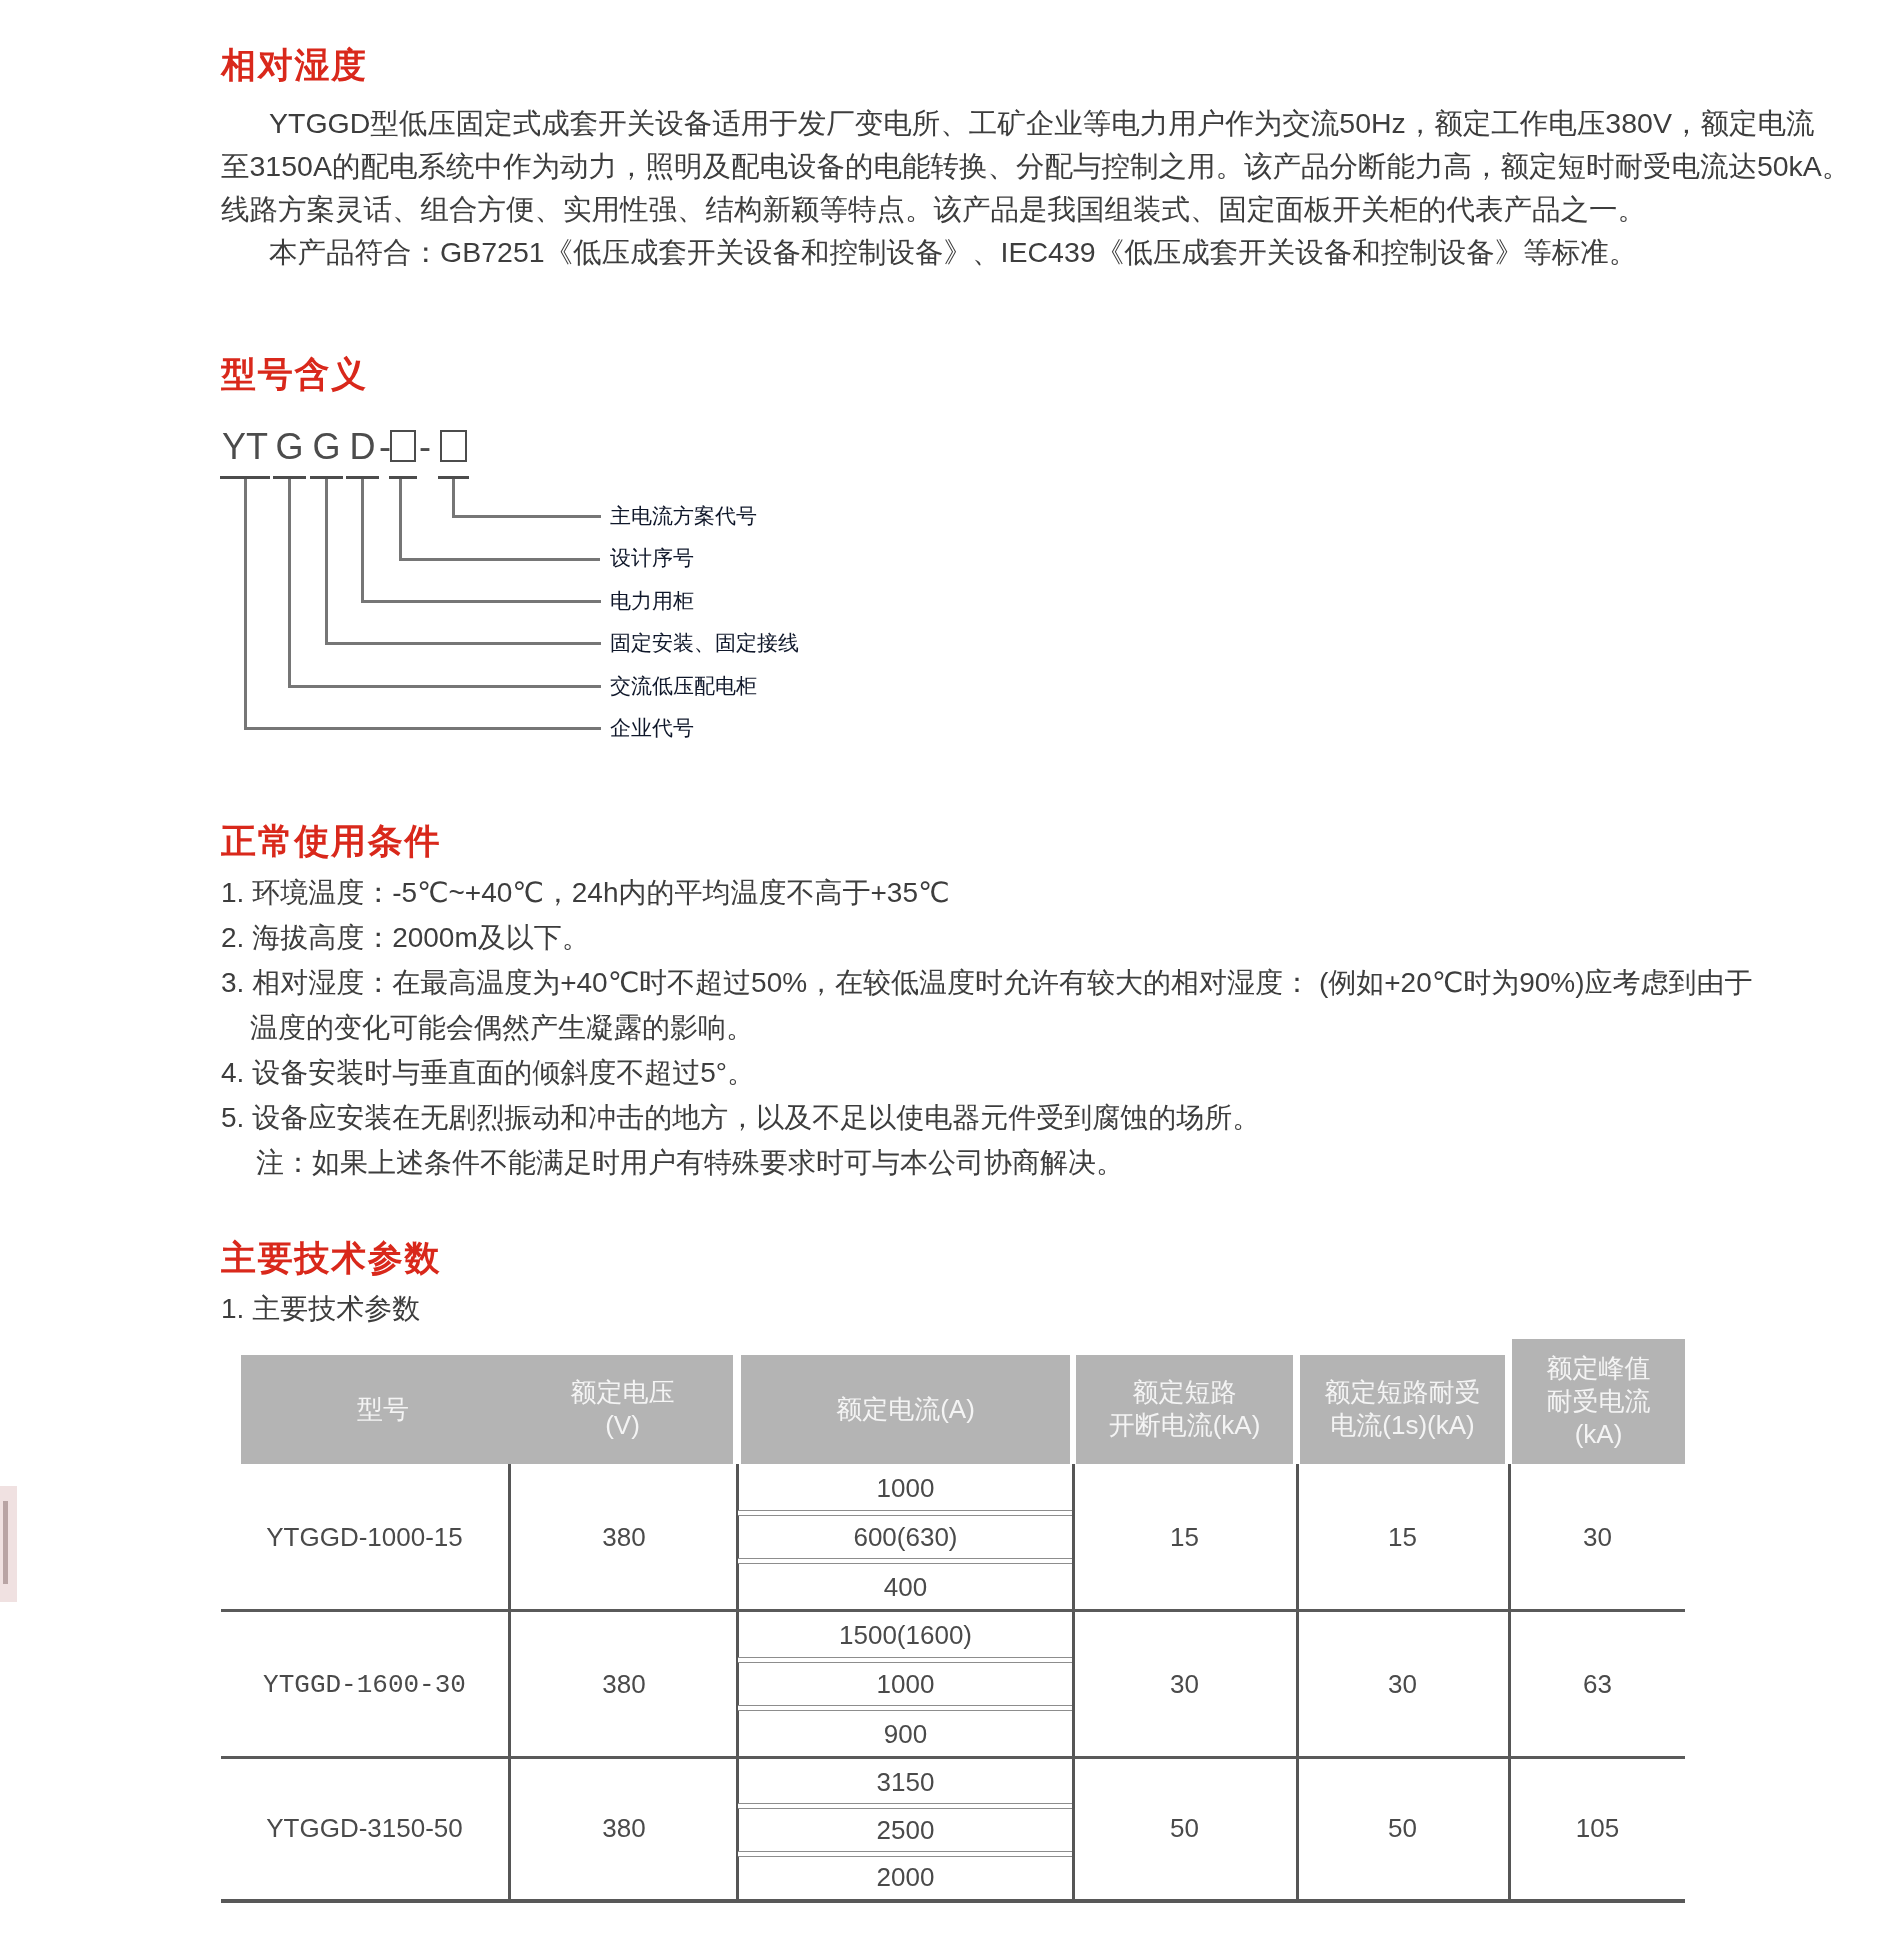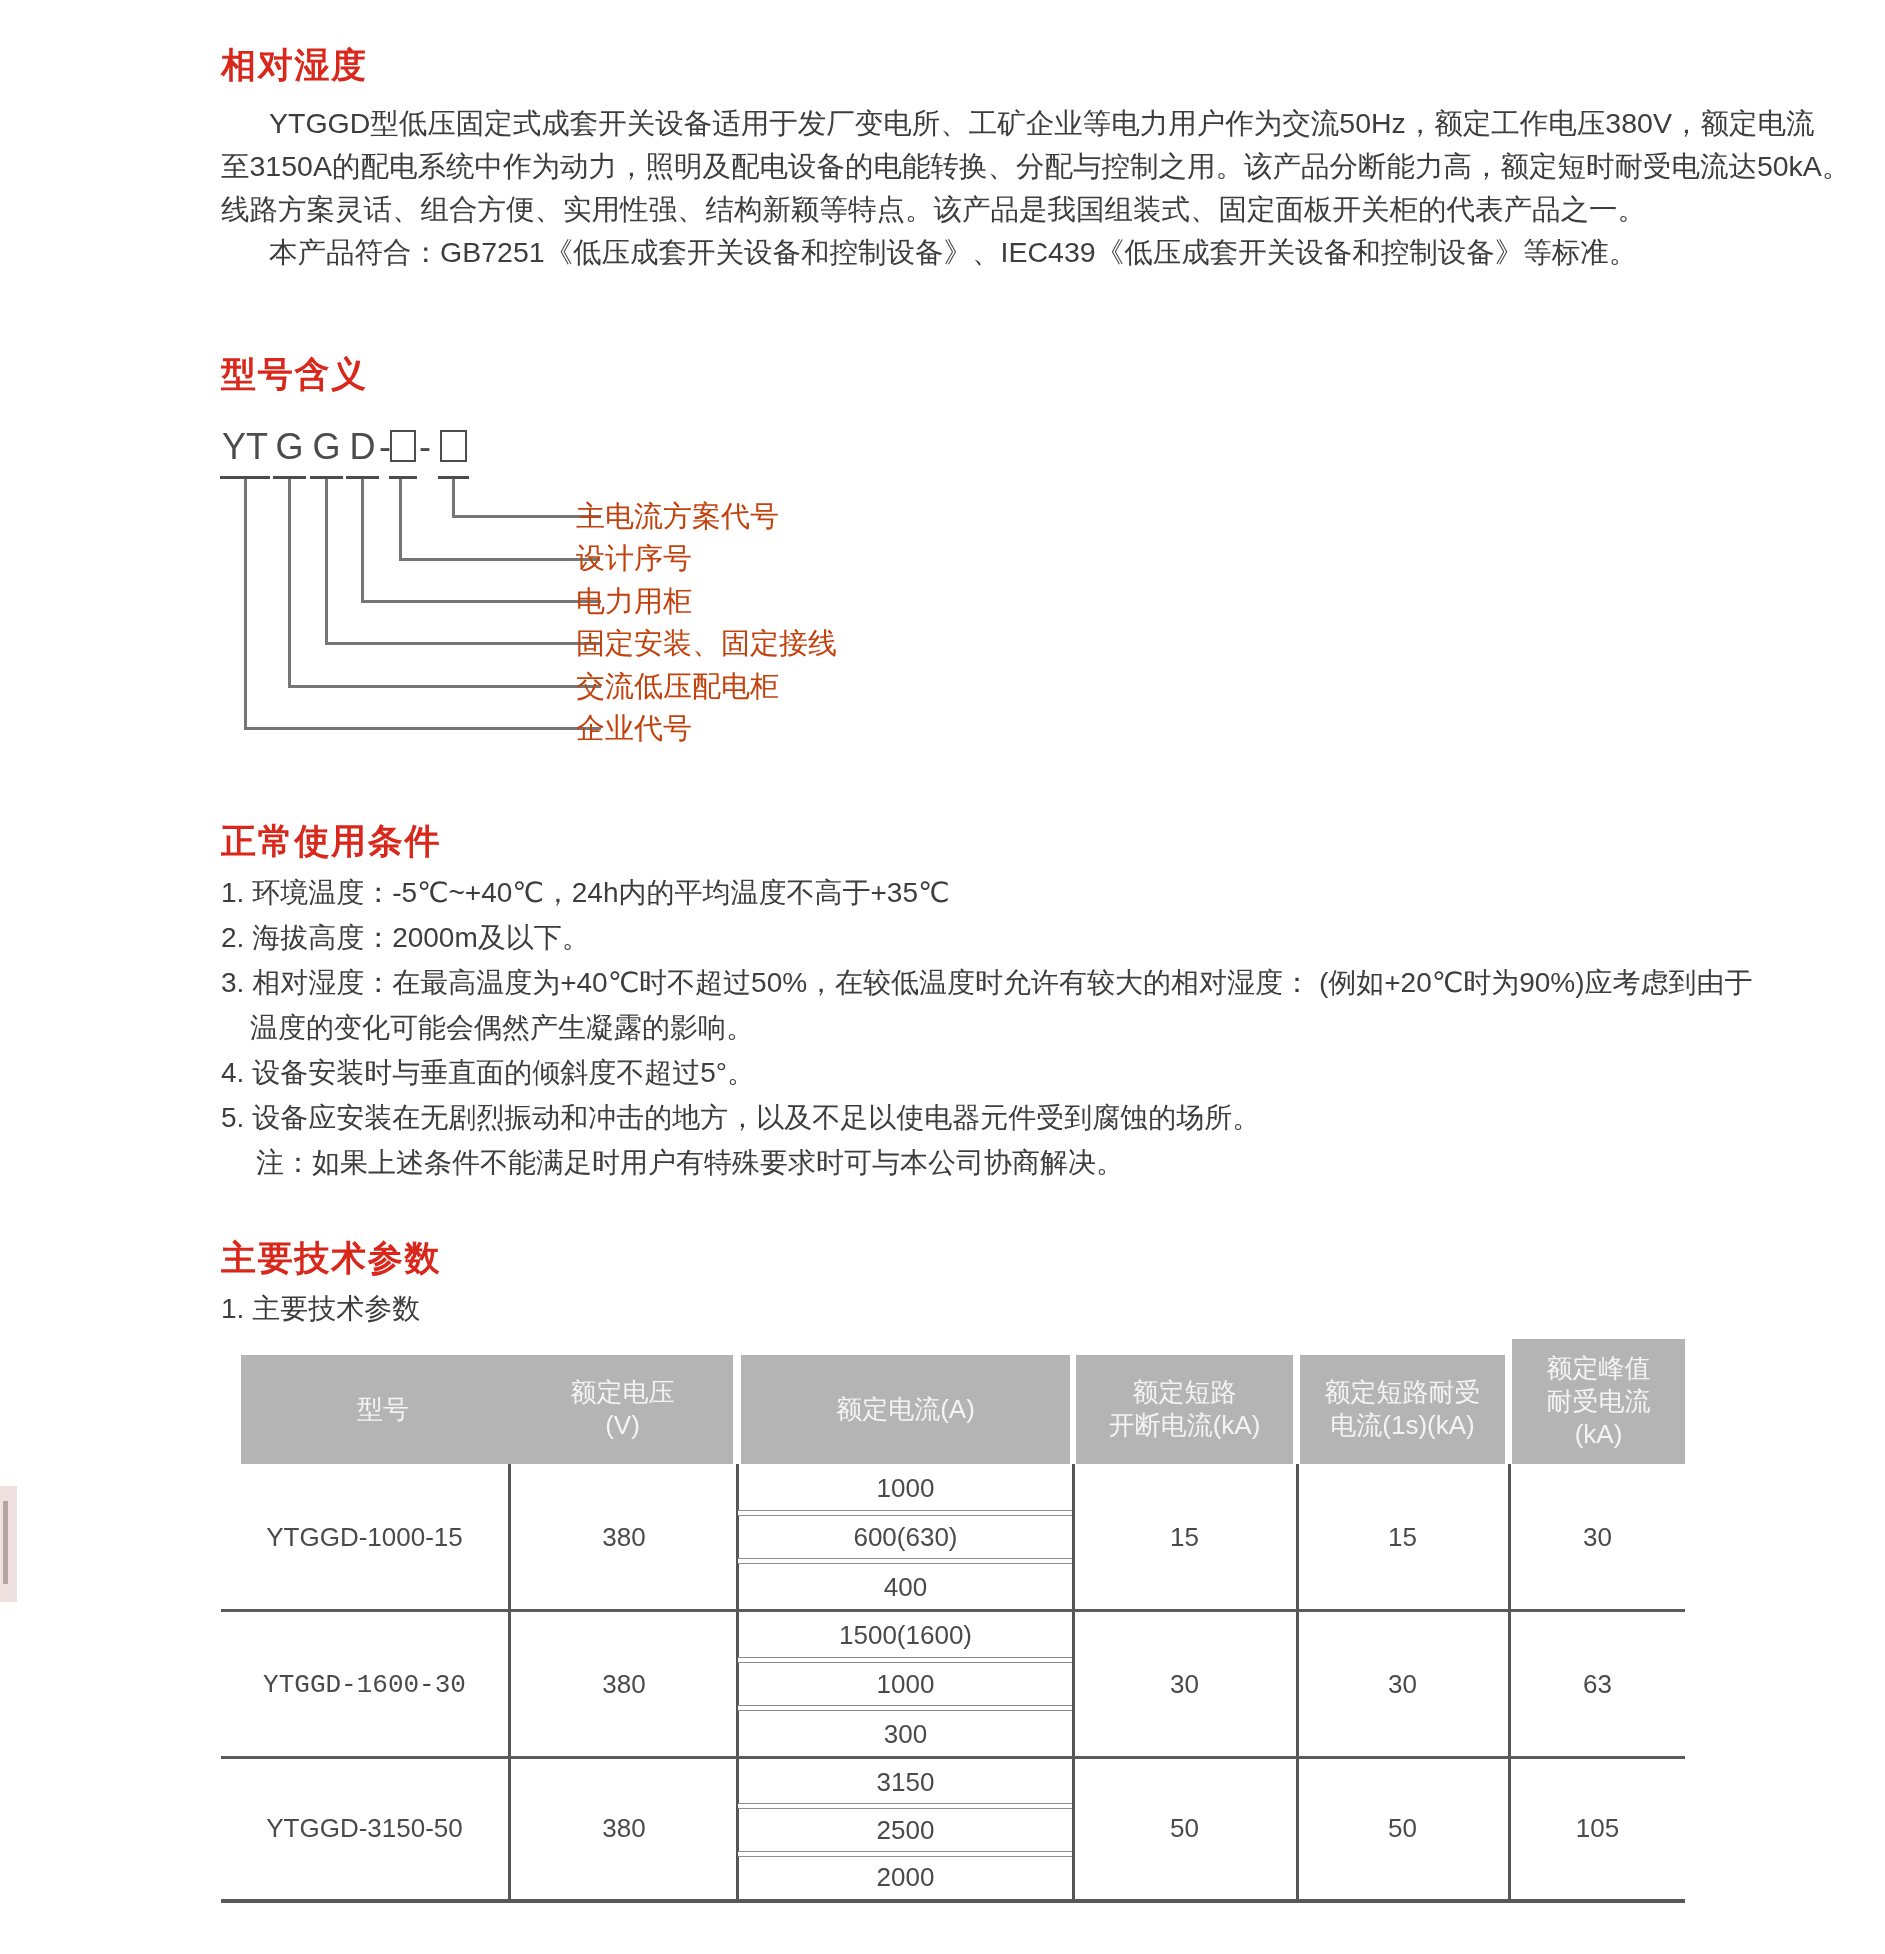--- a/index.html
+++ b/index.html
@@ -22,22 +22,22 @@
     font-size:36px; color:#4c4c4c; line-height:45px; white-space:nowrap;
   }
   .seg.u { border-bottom:3.5px solid #4c4c4c; }
   .seg .box {
     display:inline-block; width:22.5px; height:28px; border:2.6px solid #4c4c4c;
     vertical-align:middle; margin-top:-7px; background:#fff;
   }
   .vline { position:absolute; width:2.6px; background:#767676; }
   .hline { position:absolute; height:2.6px; background:#767676; }
   .dlabel {
-    position:absolute; left:576px; height:36px; line-height:36px;
-    font-size:29px; color:#c2410c; white-space:nowrap;
+    position:absolute; left:610px; height:36px; line-height:36px;
+    font-size:21px; color:#0f172a; white-space:nowrap;
   }
   
   .cond { position:absolute; left:221px; top:870px; width:1600px; }
   .citem { height:45px; line-height:45px; font-size:28px; white-space:nowrap; color:#3d3d3d; }
   .citem.cont { padding-left:29px; }
   .citem.note { padding-left:35px; }
   .subtitle { position:absolute; left:221px; top:1290px; font-size:28px; color:#3d3d3d; white-space:nowrap; }
   
   .tbl { position:absolute; left:221px; top:1339px; width:1464px; height:564px; }
   .hcell {
@@ -168,21 +168,21 @@
         <div class="cellc" style="left:1077px; width:209px; height:147px;">15</div>
         <div class="cellc" style="left:1289px; width:175px; height:147px;">30</div>
       </div>
       <div class="gsep" style="top:145px;"></div>
 
       <div class="rgroup" style="top:147px; height:147px;">
         <div class="cellc" style="left:0;      width:287px; height:147px;font-family:Liberation Mono, monospace;">YTGGD-1600-30</div>
         <div class="cellc" style="left:290px;  width:226px; height:147px;">380</div>
         <div class="subrow" style="top:0;     height:48px;">1500(1600)</div>
         <div class="subrow" style="top:49px;  height:48px;">1000</div>
-        <div class="subrow" style="top:99px; height:48px;">300</div>
+        <div class="subrow" style="top:99px; height:48px;">900</div>
         <div class="subsep" style="top:46px;"></div>
         <div class="subsep" style="top:94px;"></div>
         <div class="cellc" style="left:853px;  width:221px; height:147px;">30</div>
         <div class="cellc" style="left:1077px; width:209px; height:147px;">30</div>
         <div class="cellc" style="left:1289px; width:175px; height:147px;">63</div>
       </div>
       <div class="gsep" style="top:292px;"></div>
 
       <div class="rgroup" style="top:294px; height:145px;">
         <div class="cellc" style="left:0;      width:287px; height:141px;">YTGGD-3150-50</div>

